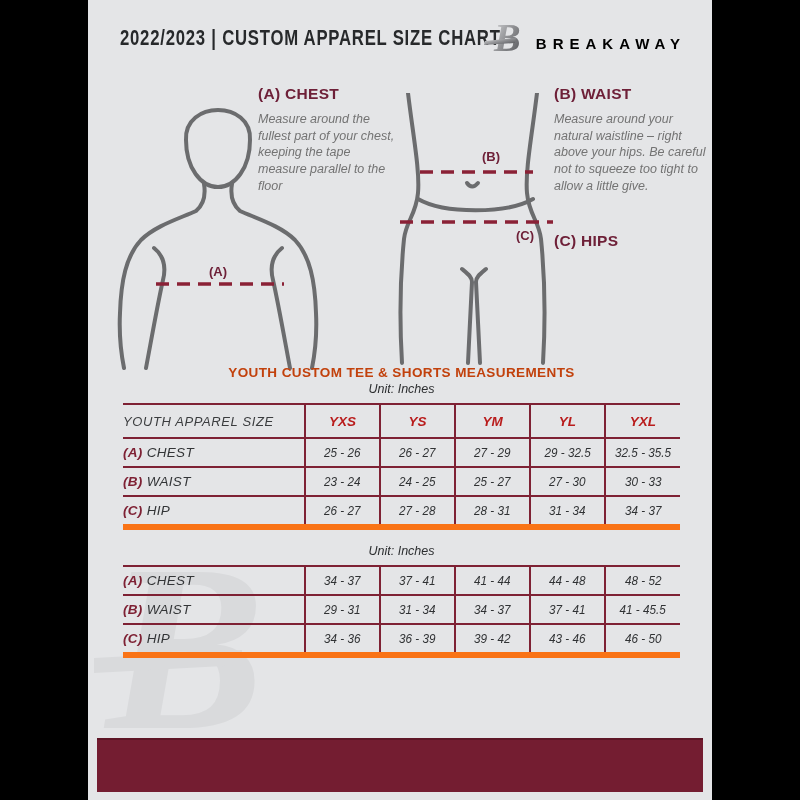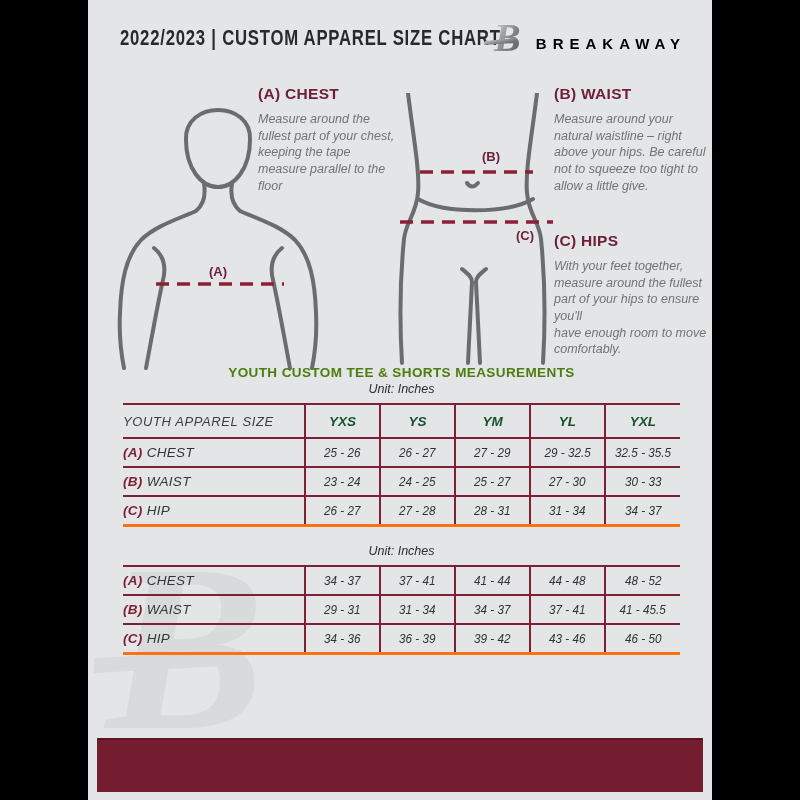--- a/index.html
+++ b/index.html
@@ -50,33 +50,33 @@
   .note-a{left:170px;top:10px;width:142px;}
   .note-b{left:466px;top:10px;width:152px;}
   .note-c{left:466px;top:157px;width:158px;}
   .fig-upper{left:20px;top:3px;}
   .fig-lower{left:300px;top:18px;}
 
   
   .size-block{position:absolute;left:35px;width:557px;text-align:center;z-index:1;}
   .size-block.youth{top:364px;}
   .size-block.adult{top:543px;}
-  .size-title{font-size:13.5px;font-weight:bold;color:#4d7c0f;letter-spacing:.4px;line-height:17px;}
+  .size-title{font-size:13.5px;font-weight:bold;color:#c2410c;letter-spacing:.4px;line-height:17px;}
   .size-unit{font-size:12.5px;font-style:italic;color:#2c2e30;line-height:16px;}
   table.size{border-collapse:collapse;width:557px;margin-top:6px;table-layout:fixed;}
   table.size col.c0{width:182px;}
   table.size col.cv{width:75px;}
   table.size tr{border-top:2px solid #7e2134;}
-  table.size tr:last-child{border-bottom:3px solid #f97316;margin-top:46px;}
+  table.size tr:last-child{border-bottom:6px solid #f97316;margin-top:46px;}
   table.size th,table.size td{padding:0;vertical-align:middle;background:transparent;font-style:italic;}
   table.size th{height:32px;}
   table.size td{height:27px;}
   table.size th.vline,table.size td.vline{border-left:2px solid #7e2134;}
   .col-label{text-align:left;padding-left:28px;font-weight:normal;font-size:13px;color:#3b3d3f;letter-spacing:.6px;}
-  .col-size{font-size:13.5px;font-weight:bold;color:#14532d;}
+  .col-size{font-size:13.5px;font-weight:bold;color:#b91c1c;}
   td.row-label{text-align:left;padding-left:28px;font-size:13.5px;color:#333537;letter-spacing:.3px;}
   td.row-label .pfx{color:#7e2134;font-weight:bold;}
   td.val{text-align:center;font-size:13px;color:#303234;}
   td.val span{display:inline-block;transform:scaleX(0.9);transform-origin:center;white-space:nowrap;}
 
   
   .footer-bar{
     position:absolute;left:9px;top:738px;width:606px;height:52px;
     background:#741d31;border-top:2px solid #5e1627;z-index:1;
   }
@@ -137,22 +137,20 @@
       <text x="128" y="147">(C)</text>
     </svg>
 
     <div class="note note-b">
       <p class="note-title">(B) WAIST</p>
       <p class="note-body">Measure around your natural waistline – right above your hips. Be careful not to squeeze too tight to allow a little give.</p>
     </div>
 
     <div class="note note-c">
       <p class="note-title">(C) HIPS</p>
-      <p class="note-body">With your feet together, measure around the fullest part of your hips to ensure you'll
-have enough room to move comfortably.</p>
     </div>
   </div>
 
   <div class="size-block youth">
     <div class="size-title">YOUTH CUSTOM TEE &amp; SHORTS MEASUREMENTS</div>
     <div class="size-unit">Unit: Inches</div>
     <table class="size">
       <colgroup>
           <col class="c0">
           <col class="cv">

